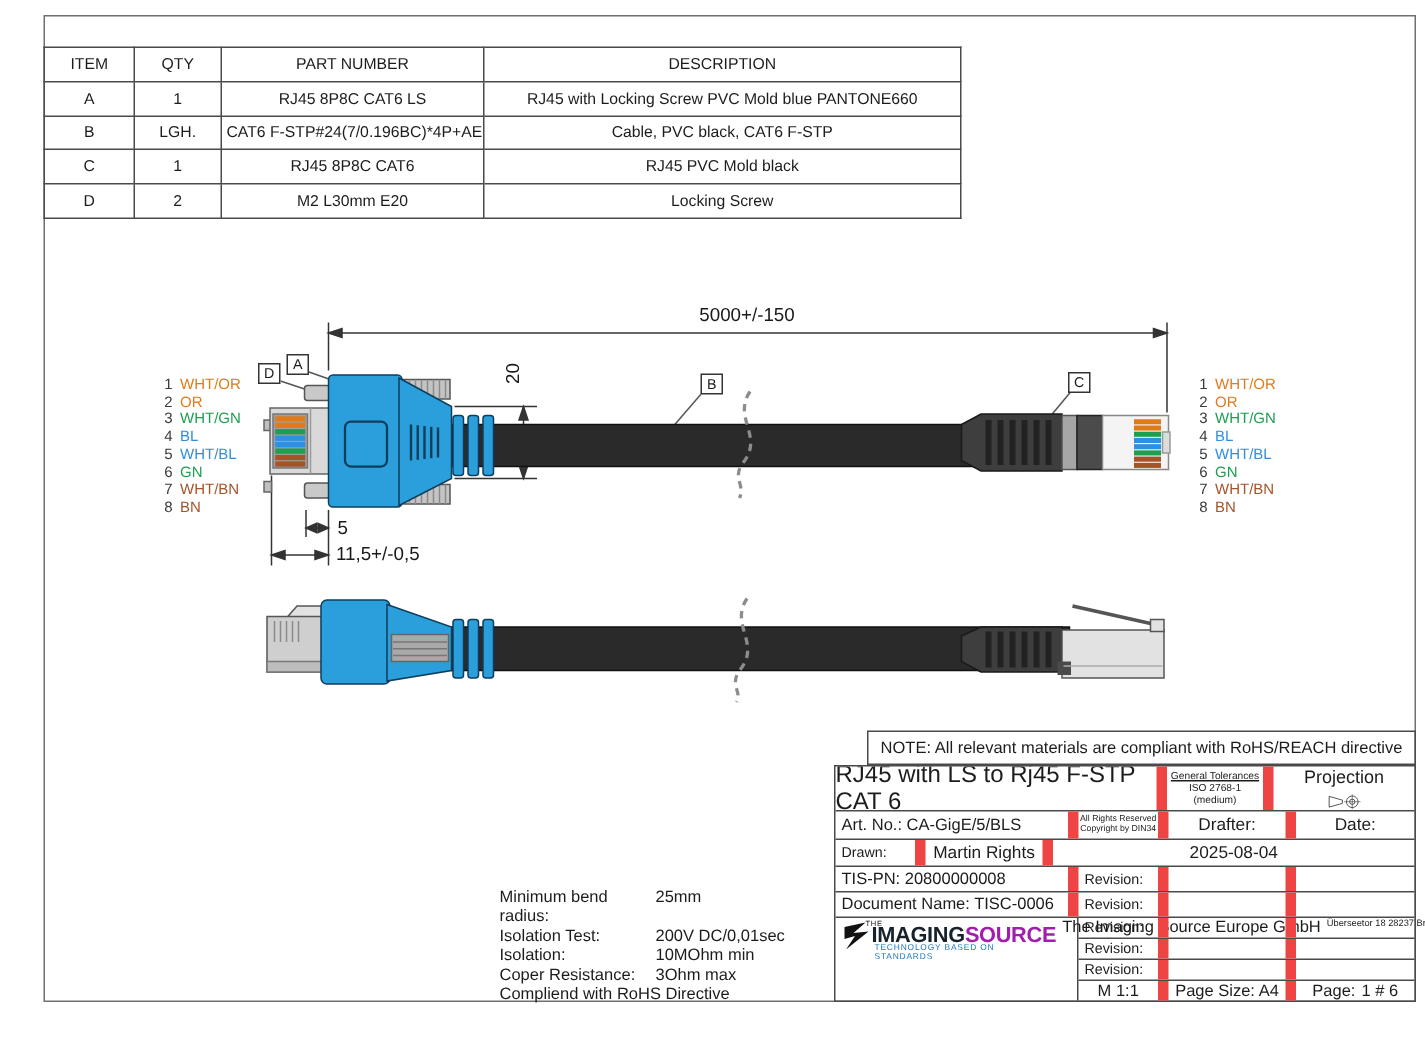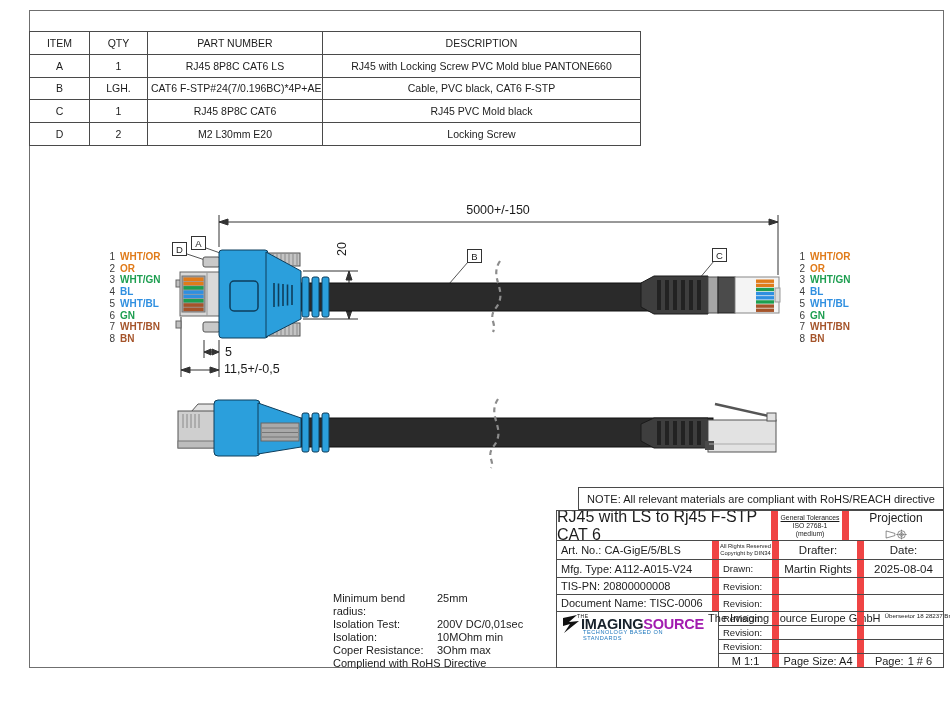--- a/index.html
+++ b/index.html
@@ -13,21 +13,21 @@
 
   
   table.bom{left:18px;top:31px;width:611px;border-collapse:collapse;table-layout:fixed;position:absolute;}
   table.bom td{border:1px solid #4a4a4a;height:22.8px;text-align:center;font-size:10.5px;padding:0 3px;
                overflow:hidden;white-space:nowrap;}
 
   
   .wires{width:90px;font-size:10px;line-height:11.7px;}
   .wire-row{display:flex;gap:5px;}
   .wire-num{width:10px;text-align:right;color:#3a3a3a;}
-  .wire-label{font-weight:bold;}
+  .wire-label{font-weight:normal;}
 
   
   .dim-label{font-size:12.5px;color:#1a1a1a;white-space:nowrap;}
   .dim-rot{transform:rotate(-90deg);transform-origin:center;}
 
   
   .callout{width:15px;height:14px;border:1px solid #333;background:#fff;font-size:9.5px;
            display:flex;align-items:center;justify-content:center;}
 
   
@@ -385,21 +385,20 @@
     <div class="tb-row" style="height:19px">
       <div class="tb-cell w162">Art. No.: CA-GigE/5/BLS</div>
       <div class="tb-cell rights">
         <span>All Rights Reserved</span>
         <span>Copyright by DIN34</span>
       </div>
       <div class="tb-cell w85 cell-center hdr">Drafter:</div>
       <div class="tb-cell wflex cell-center hdr last">Date:</div>
     </div>
     <div class="tb-row" style="height:18px">
-      <div class="tb-cell w162">Mfg. Type: A112-A015-V24</div>
       <div class="tb-cell w60 lbl-sm">Drawn:</div>
       <div class="tb-cell w85 cell-center hdr">Martin Rights</div>
       <div class="tb-cell wflex cell-center hdr last">2025-08-04</div>
     </div>
     <div class="tb-row" style="height:17px">
       <div class="tb-cell w162">TIS-PN: 20800000008</div>
       <div class="tb-cell w60 lbl-sm">Revision:</div>
       <div class="tb-cell w85"></div>
       <div class="tb-cell wflex last"></div>
     </div>

